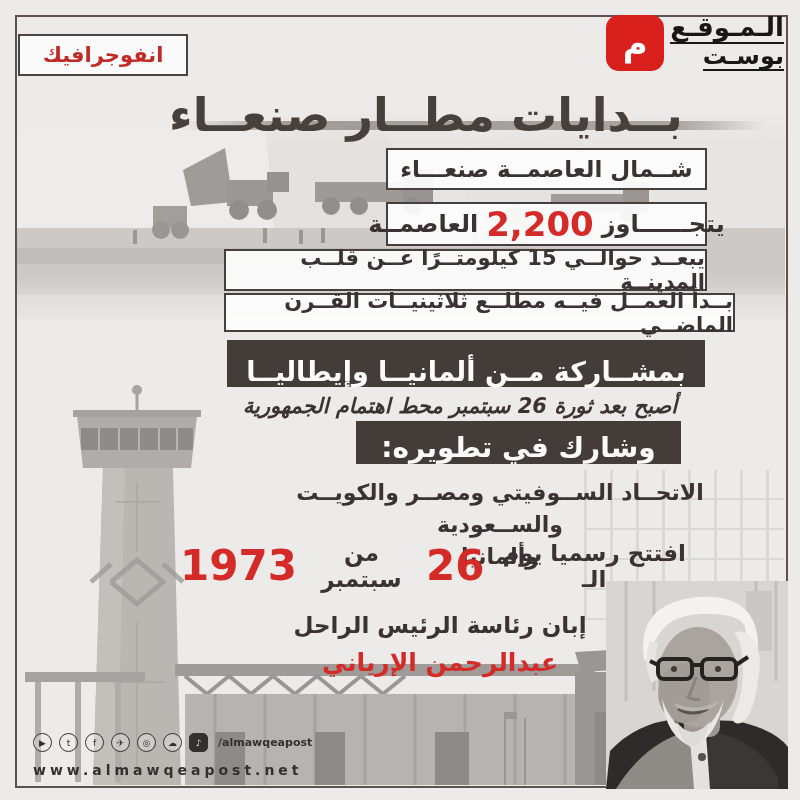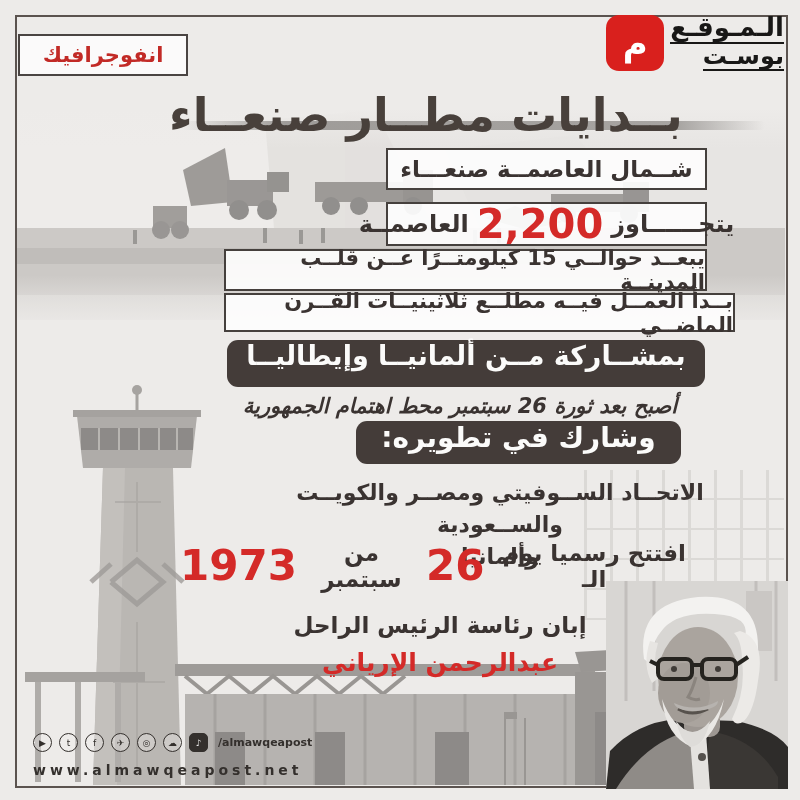--- a/index.html
+++ b/index.html
@@ -41,27 +41,27 @@
     border-radius:4px;
   }
   
   .fbox{
     z-index:5;background:rgba(253,253,253,.93);border:2px solid #45403d;
     display:flex;align-items:center;justify-content:center;direction:rtl;
     font-weight:bold;color:#3a3331;
   }
   .box1{left:386px;top:148px;width:317px;height:38px;font-size:23px;}
   .box2{left:386px;top:202px;width:317px;height:40px;font-size:24px;gap:8px;}
-  .box2 .num{color:#d42a28;font-size:40px;line-height:1;}
+  .box2 .num{color:#d42a28;font-size:34px;line-height:1;}
   .box3{left:224px;top:249px;width:479px;height:38px;font-size:21px;}
   .box4{left:224px;top:293px;width:479px;height:35px;font-size:21px;padding-left:28px;}
   
   .dbar{
     z-index:5;background:#443c39;color:#fbfbfa;font-weight:bold;
-    display:flex;align-items:flex-start;justify-content:center;direction:rtl;border-radius:11px;
+    display:flex;align-items:flex-end;justify-content:center;direction:rtl;
   }
   .bar5{left:227px;top:340px;width:478px;height:47px;font-size:27px;}
   .bar7{left:330px;top:421px;width:325px;height:43px;font-size:28px;margin-left:26px;}
   
   .line6{left:180px;top:394px;width:560px;z-index:5;text-align:center;font-size:21px;font-weight:bold;font-style:italic;}
   .line8{left:230px;top:477px;width:540px;z-index:5;text-align:center;font-size:22px;font-weight:bold;line-height:1.45;}
   .line9{left:180px;top:540px;width:520px;z-index:5;text-align:center;font-size:23px;font-weight:bold;
          display:flex;align-items:center;justify-content:center;direction:rtl;gap:4px;}
   .line9 .bignum{color:#d42a28;font-size:42px;line-height:1;}
   .line10{left:250px;top:612px;width:380px;z-index:5;text-align:center;font-size:23px;font-weight:bold;}

